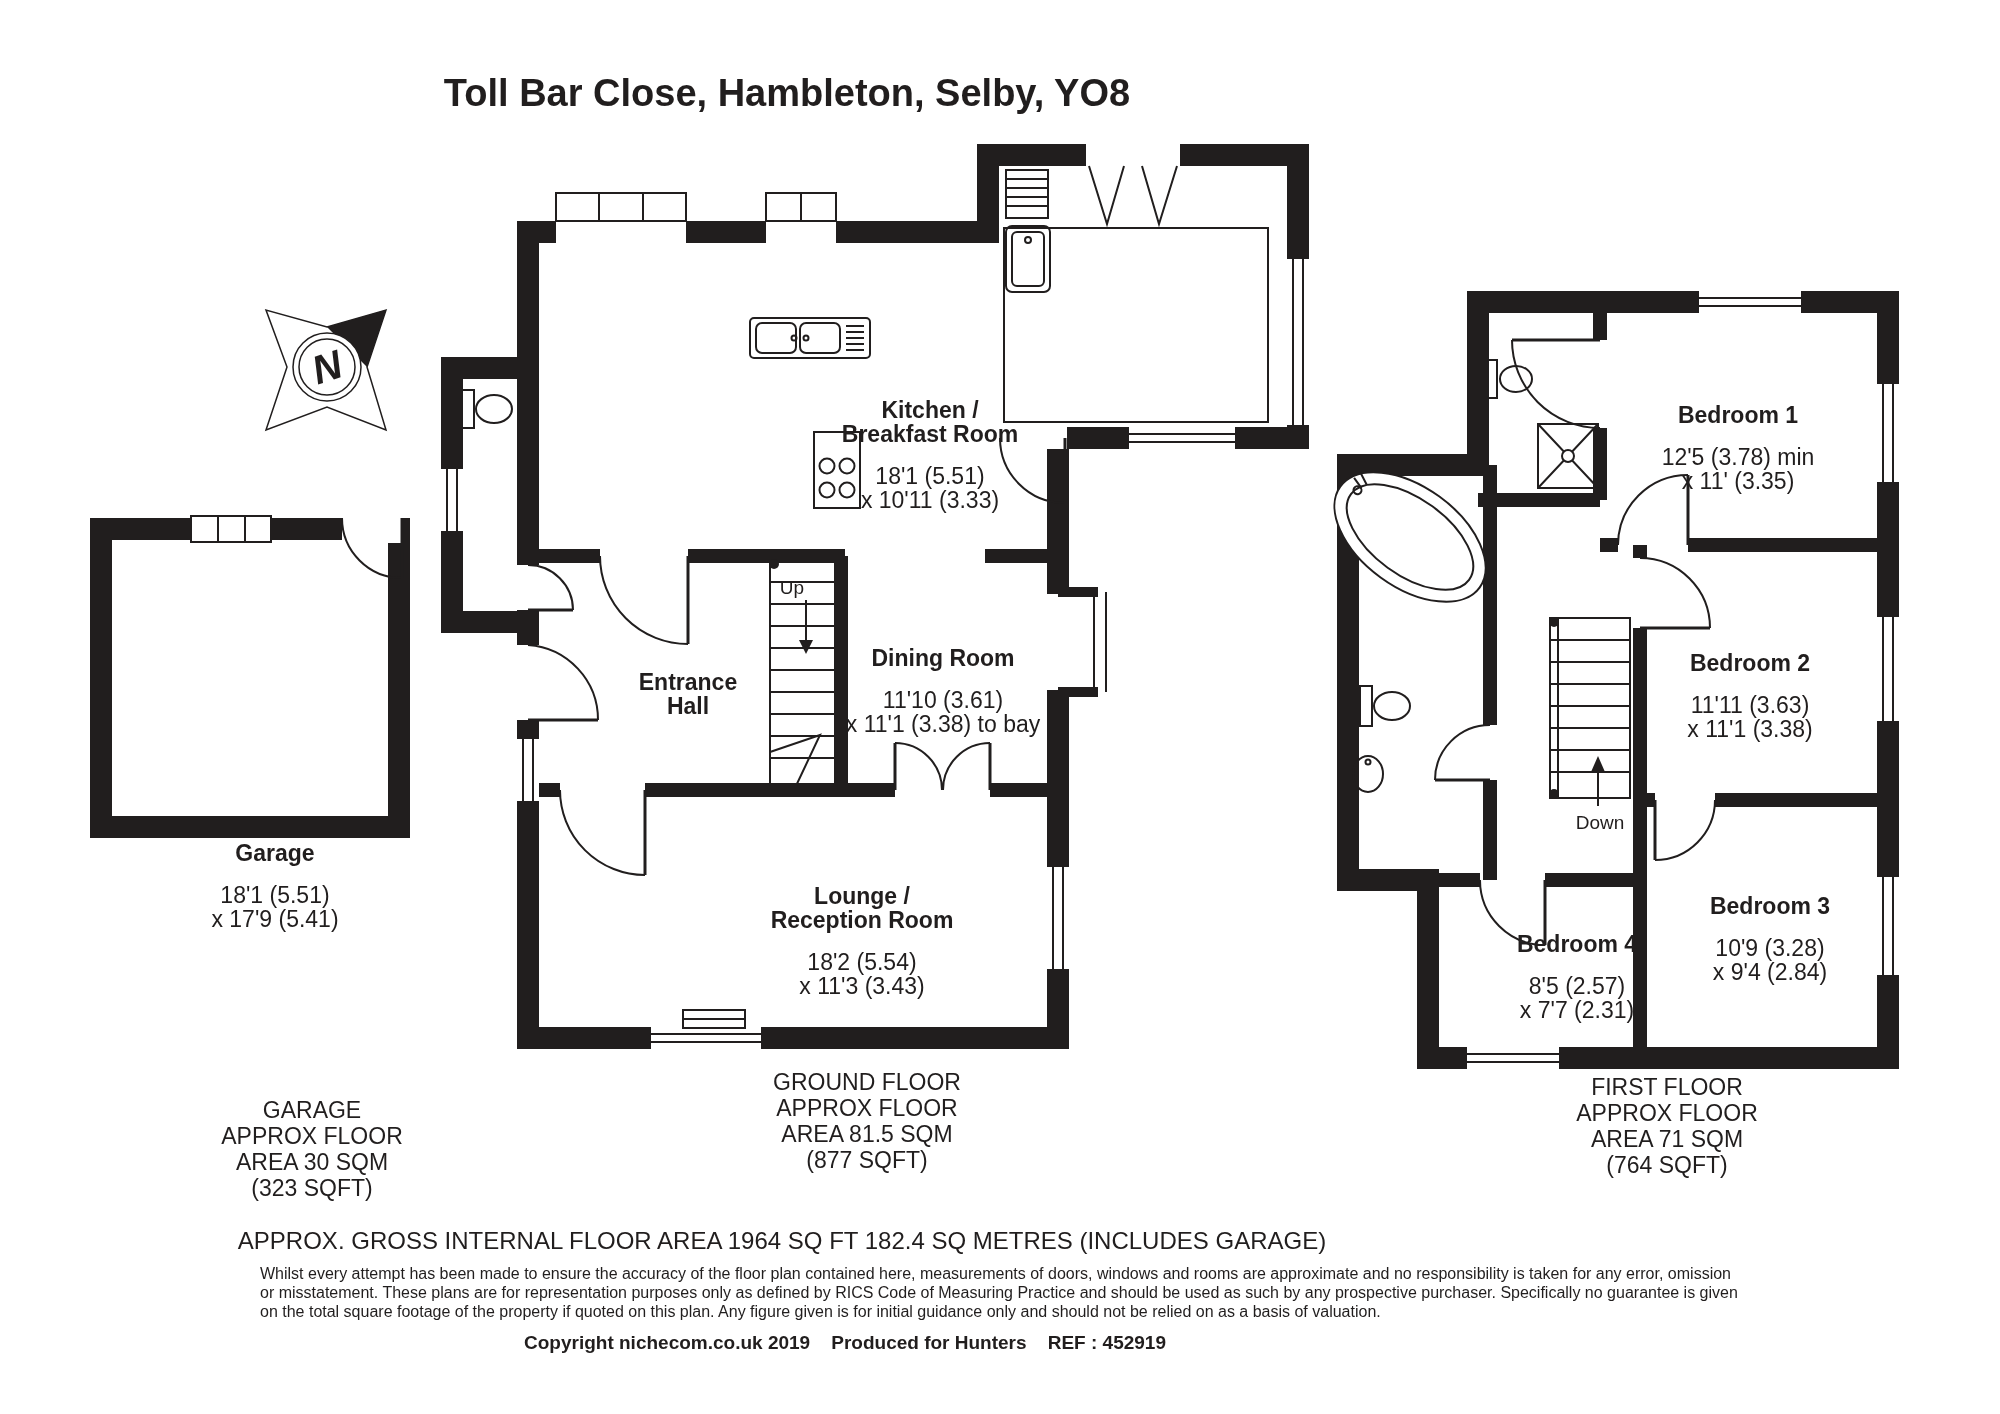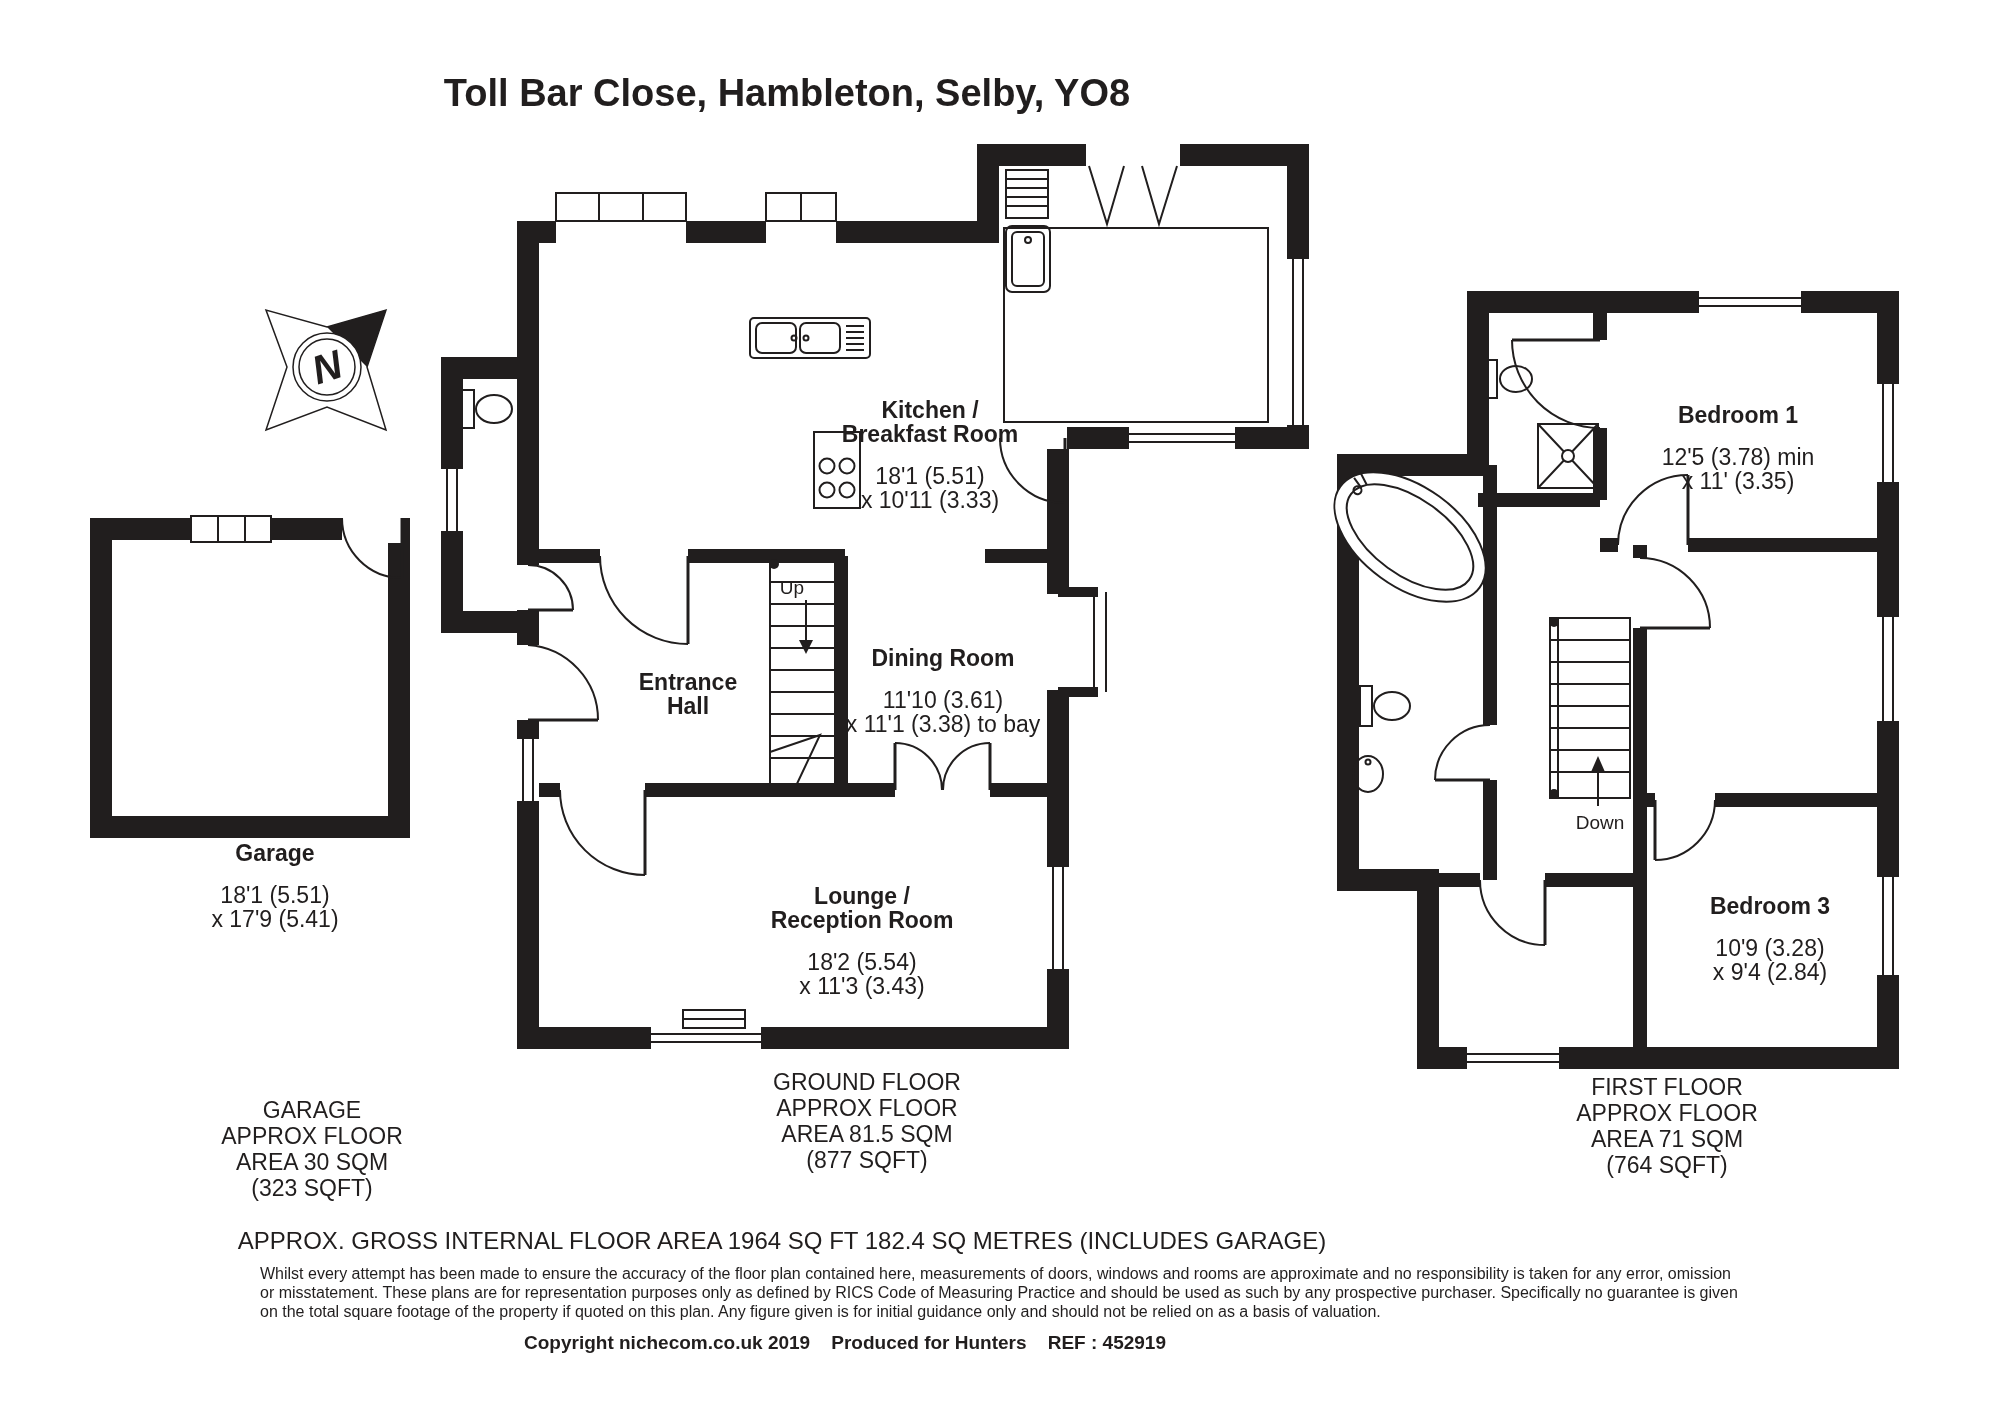--- a/index.html
+++ b/index.html
@@ -329,24 +329,34 @@
   <div class="lab floor-label" style="left:867px; top:1069px">GROUND FLOOR
 APPROX FLOOR
 AREA 81.5 SQM
 (877 SQFT)</div>
 
   <div class="lab" style="left:1738px; top:385px">
     <div class="room-name">Bedroom 1</div>
     <div class="room-dims">12'5 (3.78) min
 x 11' (3.35)</div>
   </div>
+  <div class="lab" style="left:1750px; top:633px">
+    <div class="room-name">Bedroom 2</div>
+    <div class="room-dims">11'11 (3.63)
+x 11'1 (3.38)</div>
+  </div>
   <div class="lab" style="left:1770px; top:876px">
     <div class="room-name">Bedroom 3</div>
     <div class="room-dims">10'9 (3.28)
 x 9'4 (2.84)</div>
+  </div>
+  <div class="lab" style="left:1577px; top:914px">
+    <div class="room-name">Bedroom 4</div>
+    <div class="room-dims">8'5 (2.57)
+x 7'7 (2.31)</div>
   </div>
   <div class="lab stair-label" style="left:1600px; top:812px">Down</div>
   <div class="lab floor-label" style="left:1667px; top:1074px">FIRST FLOOR
 APPROX FLOOR
 AREA 71 SQM
 (764 SQFT)</div>
 
   <div class="lab gross" style="left:782px; top:1227px">APPROX. GROSS INTERNAL FLOOR AREA 1964 SQ FT 182.4 SQ METRES (INCLUDES GARAGE)</div>
   <div class="disc">Whilst every attempt has been made to ensure the accuracy of the floor plan contained here, measurements of doors, windows and rooms are approximate and no responsibility is taken for any error, omission or misstatement. These plans are for representation purposes only as defined by RICS Code of Measuring Practice and should be used as such by any prospective purchaser. Specifically no guarantee is given on the total square footage of the property if quoted on this plan. Any figure given is for initial guidance only and should not be relied on as a basis of valuation.</div>
   <div class="lab copy" style="left:845px; top:1332px">Copyright nichecom.co.uk 2019    Produced for Hunters    REF : 452919</div>

